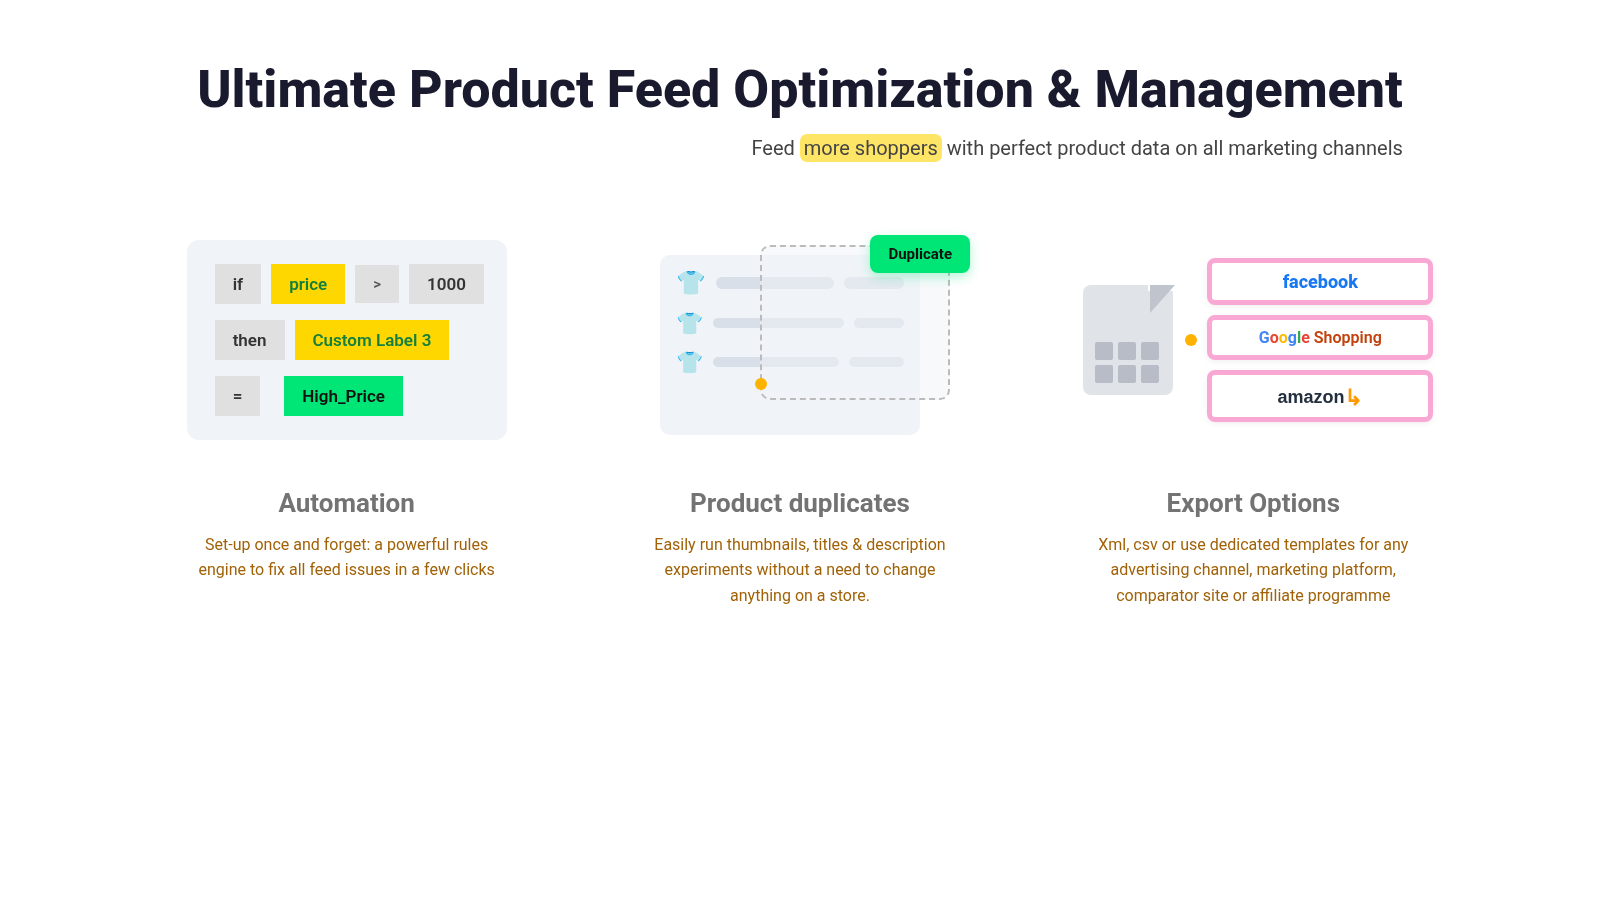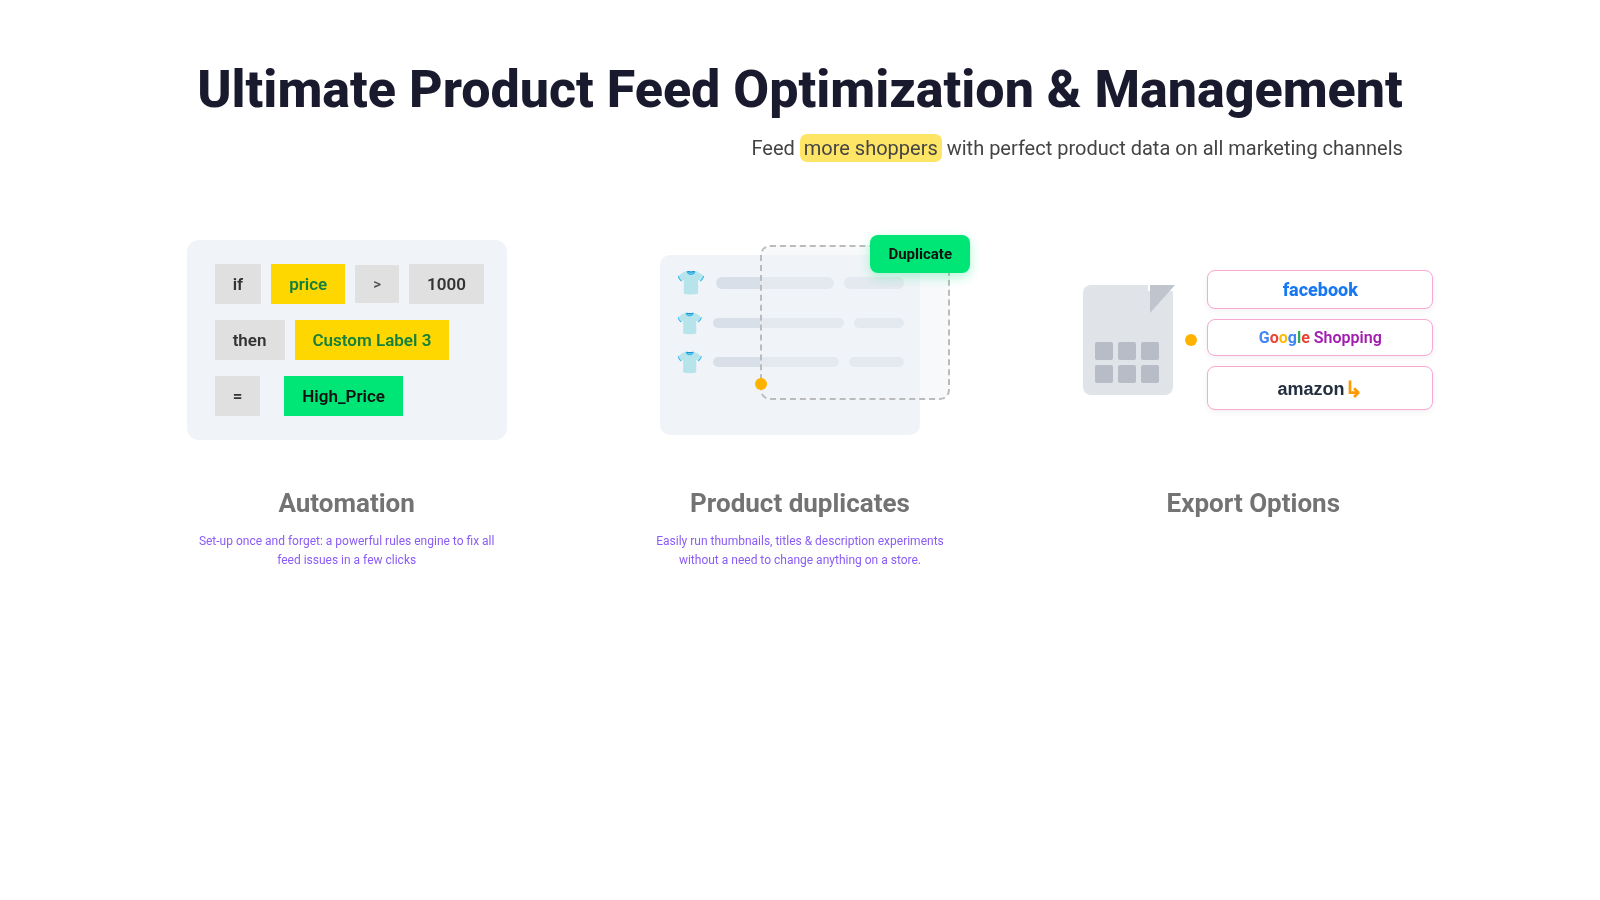--- a/index.html
+++ b/index.html
@@ -67,22 +67,22 @@
     }
 
     .feature-title {
       font-size: 26px;
       font-weight: 700;
       color: #737373;
       margin-bottom: 14px;
     }
 
     .feature-desc {
-      font-size: 12px;
-      color: #8b5cf6;
+      font-size: 16px;
+      color: #a16207;
       line-height: 1.6;
       max-width: 320px;
     }
 
     
     .automation-box {
       background: #f0f4f8;
       border-radius: 12px;
       padding: 24px 28px;
       display: flex;
@@ -125,21 +125,21 @@
     }
 
     .pill-operator {
       background: #e0e0e0;
       color: #555;
       font-size: 15px;
     }
 
     .channel-card {
       background: #fff;
-      border: 1px solid #f9a8d4;
+      border: 5px solid #f9a8d4;
       border-radius: 8px;
       padding: 8px 16px;
       font-size: 16px;
       font-weight: 700;
       display: flex;
       align-items: center;
       justify-content: center;
       min-width: 180px;
       box-shadow: 0 2px 6px rgba(0,0,0,0.06);
     }
@@ -240,28 +240,29 @@
 
           <div style="position:absolute; left:-22px; top:50%; transform:translateY(-50%); width:12px; height:12px; background:#FFB300; border-radius:50%;"></div>
 
           <div class="channel-card">
             <span style="color:#1877F2; font-weight:800; font-size:18px;">facebook</span>
           </div>
 
           <div class="channel-card">
             <span style="font-size:16px; font-weight:700;">
               <span style="color:#4285F4;">G</span><span style="color:#EA4335;">o</span><span style="color:#FBBC04;">o</span><span style="color:#4285F4;">g</span><span style="color:#34A853;">l</span><span style="color:#EA4335;">e</span>
-              <span style="color:#a21caf; font-weight:600; ">Shopping</span>
+              <span style="color:#c2410c; font-weight:600; ">Shopping</span>
             </span>
           </div>
 
           <div class="channel-card">
             <span style="font-size:18px; font-weight:700; color:#232F3E; font-family: Arial, sans-serif;">
               amazon<span style="color:#FF9900; font-size:22px; position:relative; top:2px; display:inline-block;">↳</span>
             </span>
           </div>
         </div>
       </div>
     </div>
     <h2 class="feature-title">Export Options</h2>
+    <p class="feature-desc">Xml, csv or use dedicated templates for any advertising channel, marketing platform, comparator site or affiliate programme</p>
   </div>
 
 </div>
 
 </body></html>

